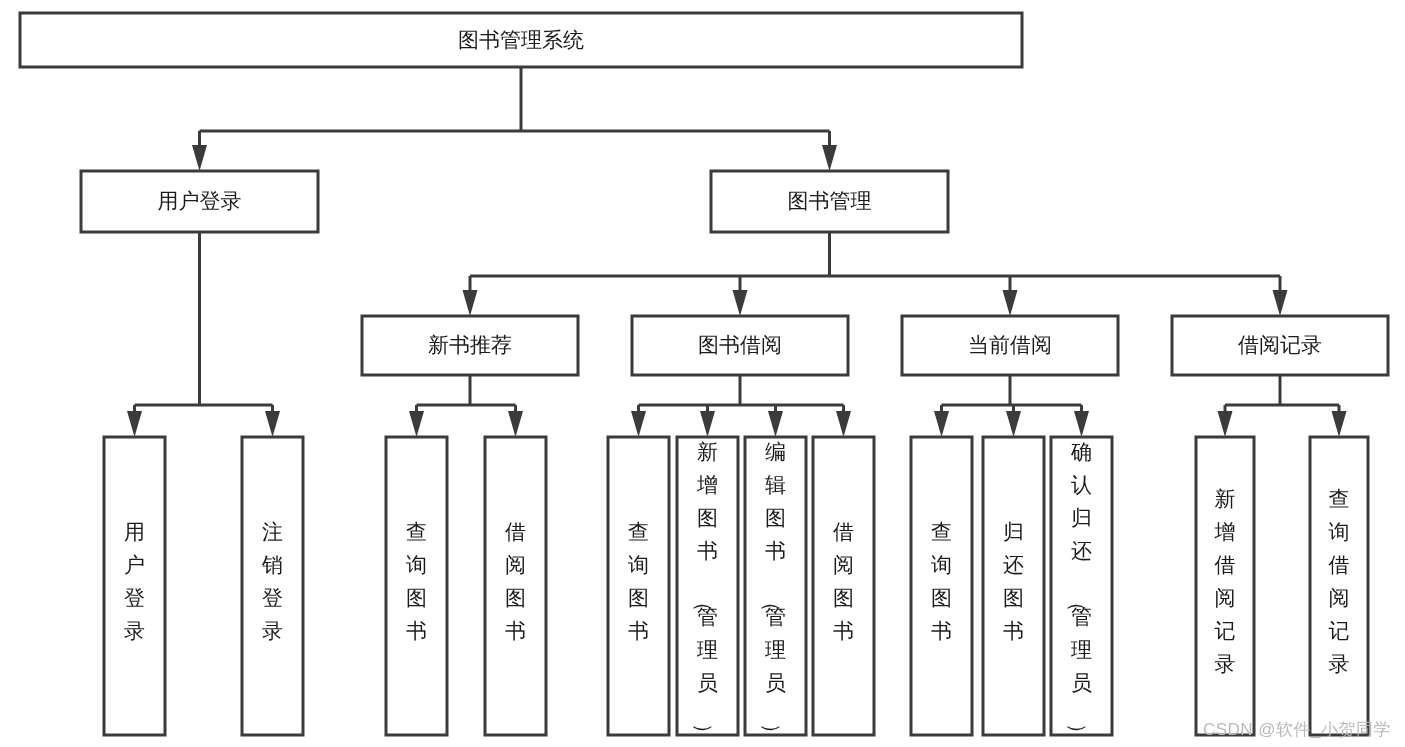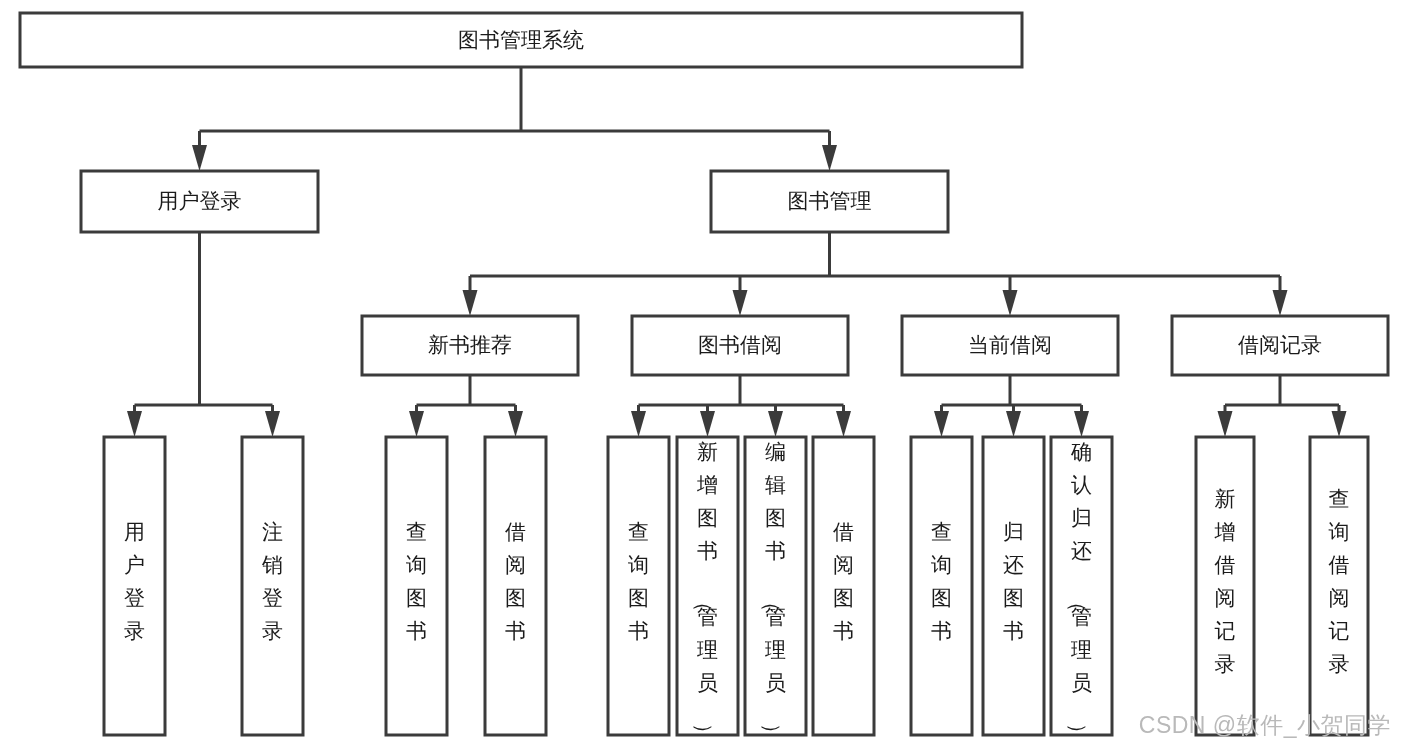--- a/index.html
+++ b/index.html
@@ -51,21 +51,21 @@
     fill: #1b1b1b;
     font-family: "Liberation Sans", "DejaVu Sans", sans-serif;
     font-size: 21px;
     text-anchor: middle;
   }
   .watermark {
     position: absolute;
     right: 14px;
     bottom: 6px;
     font-family: "Liberation Sans", "DejaVu Sans", sans-serif;
-    font-size: 23px;
+    font-size: 17px;
     color: #b9b9b9;
     letter-spacing: 0.5px;
     white-space: nowrap;
     user-select: none;
     text-align: right;
   }
 </style>
 </head>
 <body>
 

